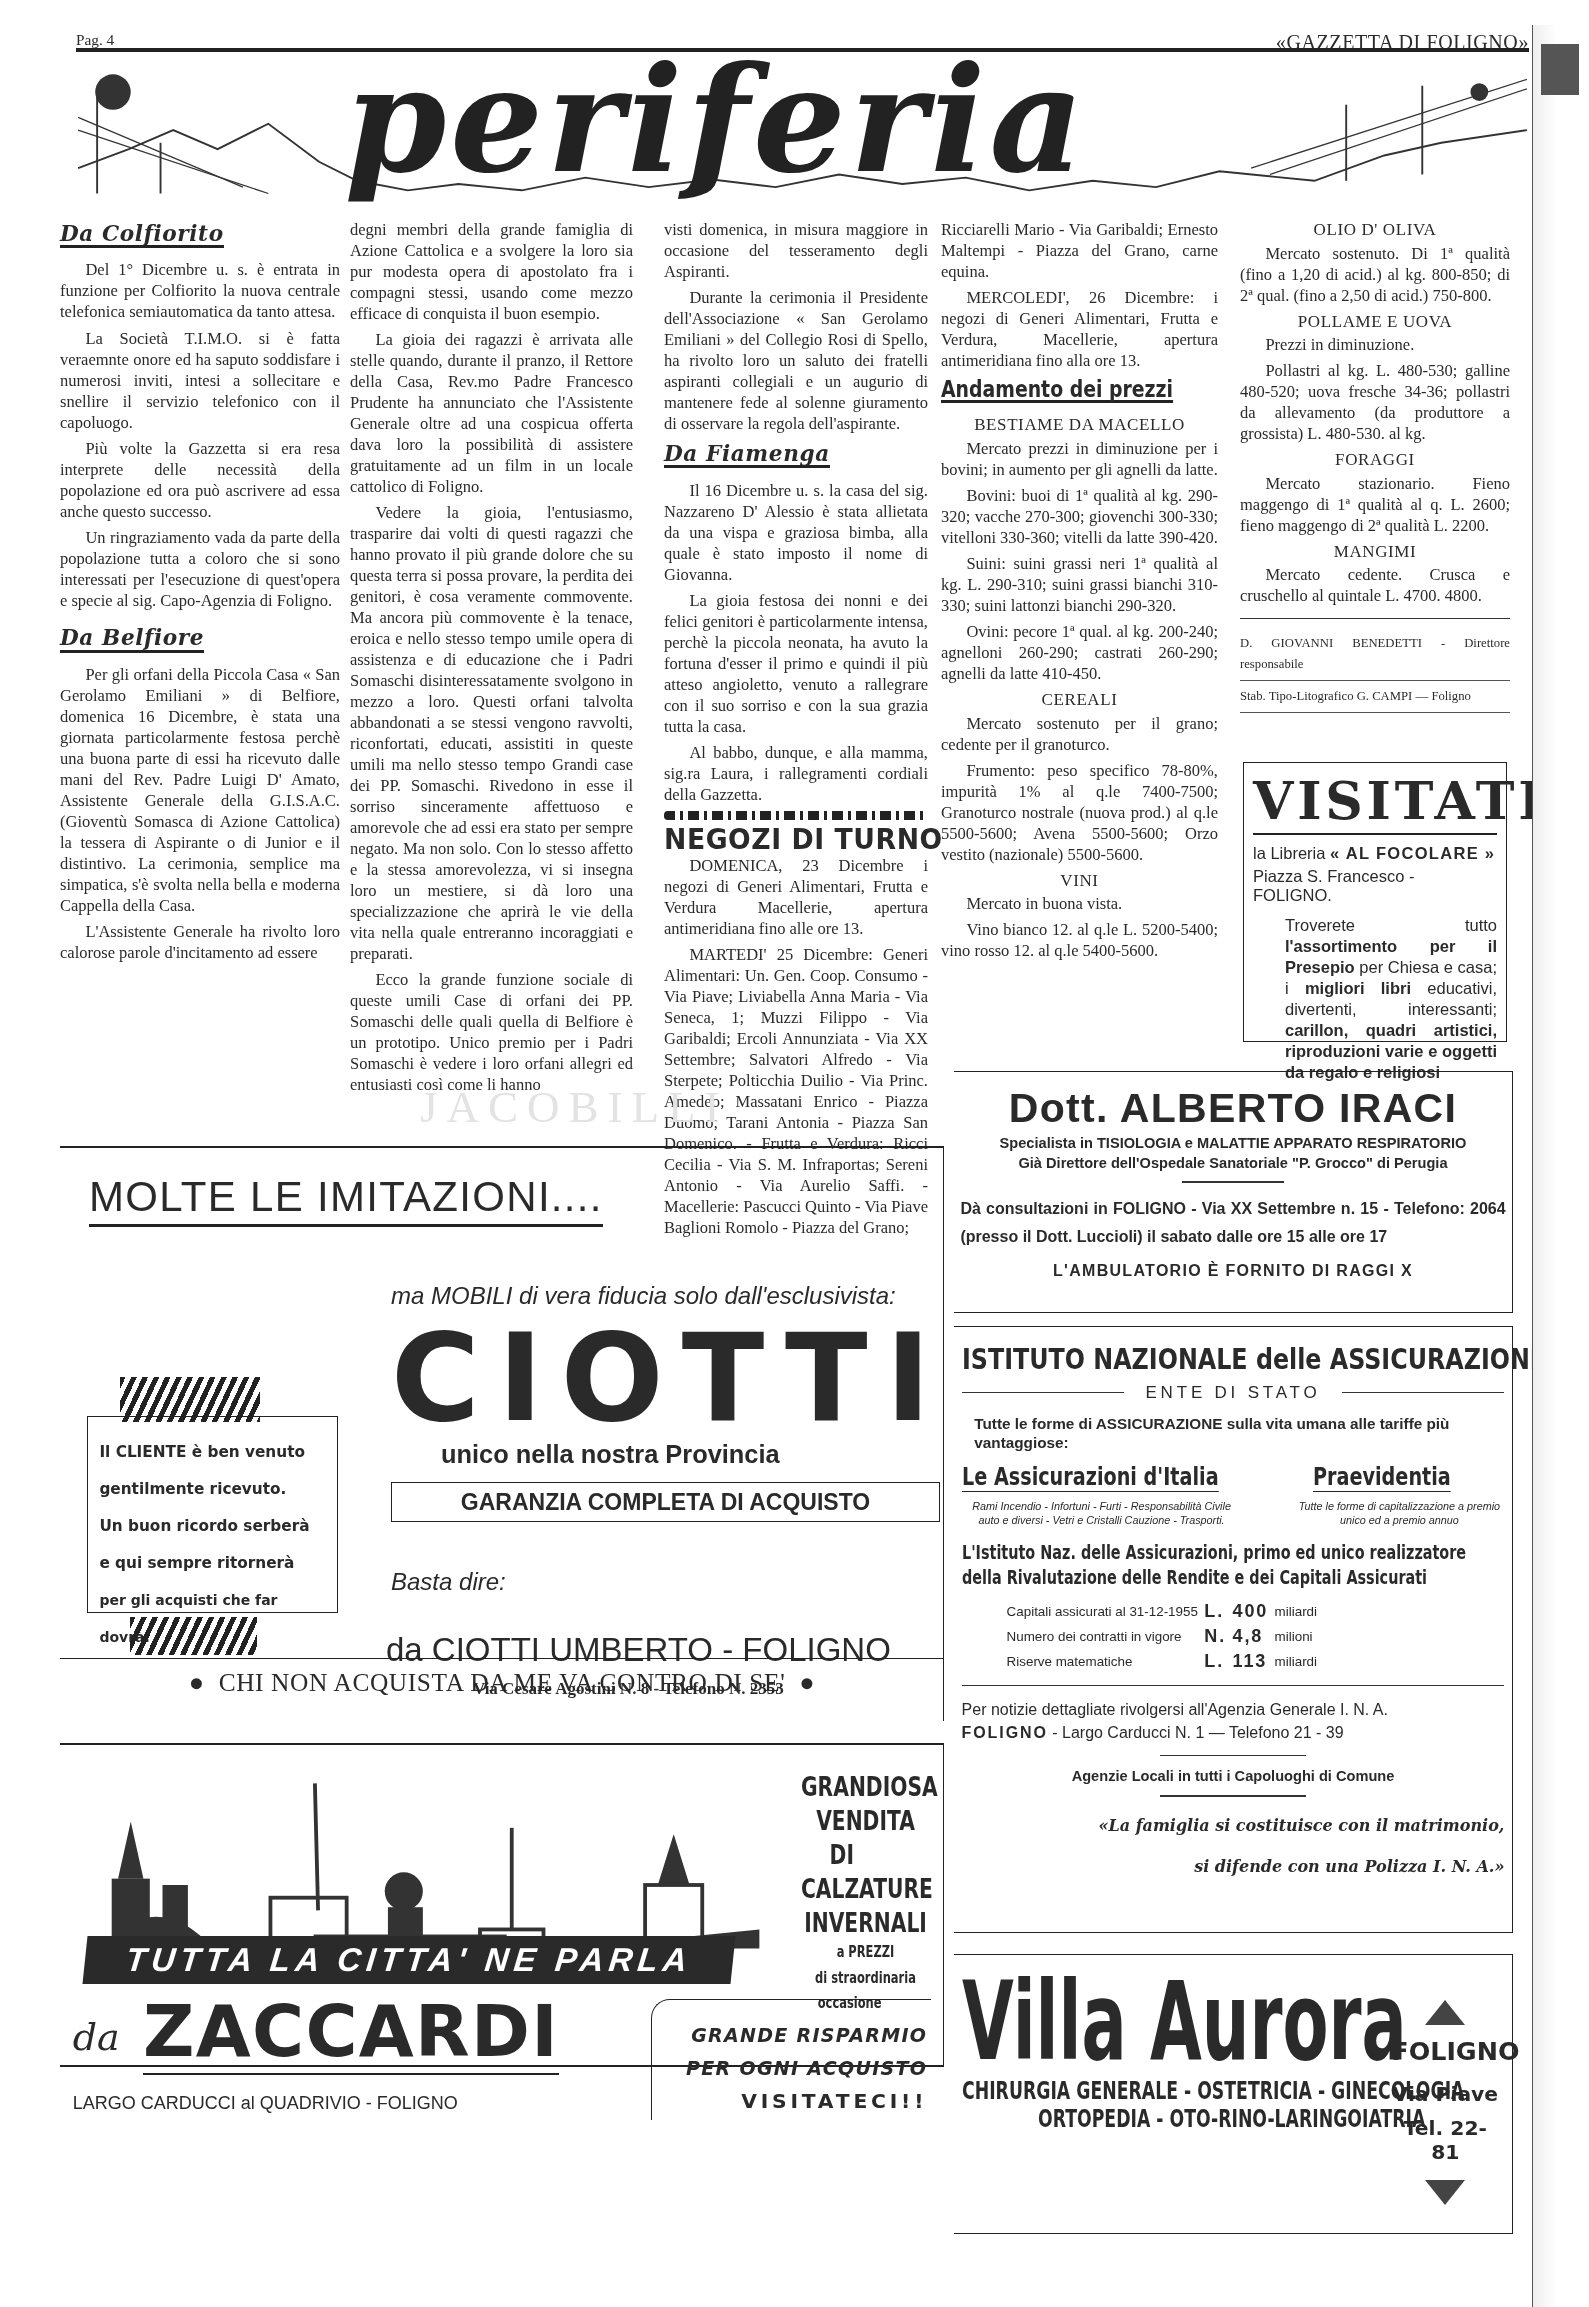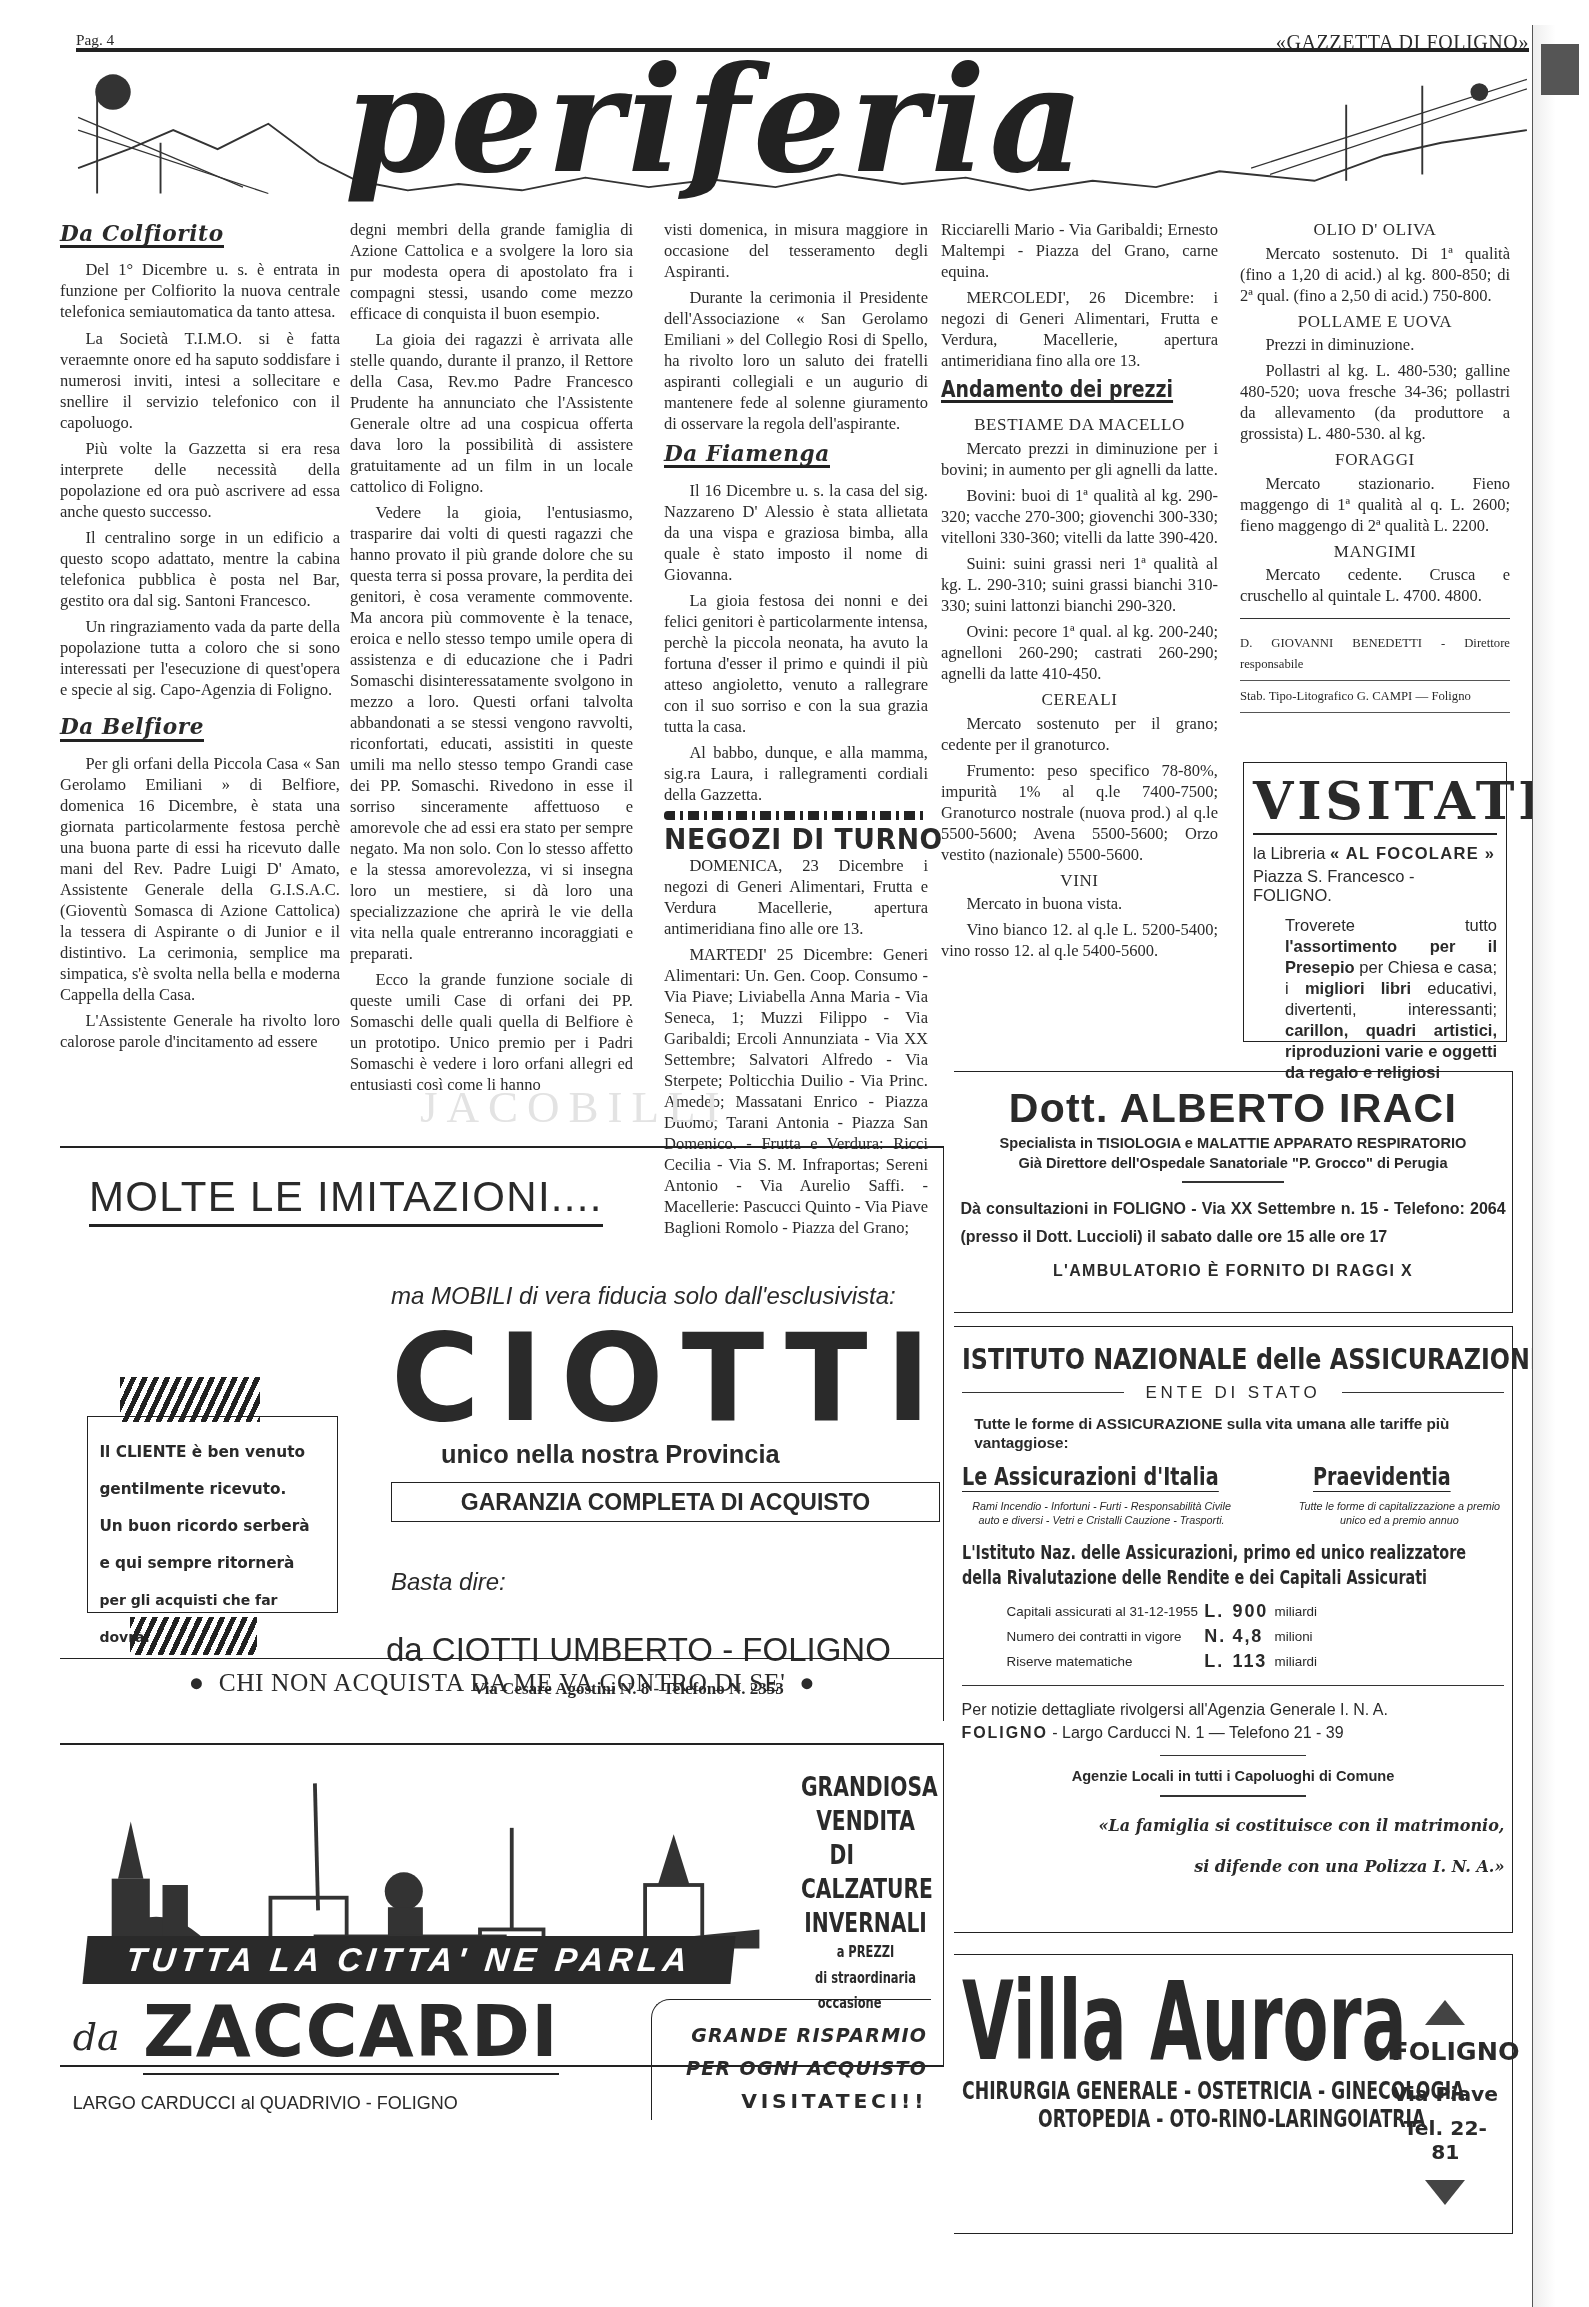--- a/index.html
+++ b/index.html
@@ -120,21 +120,20 @@
     <circle cx="2210" cy="60" r="14" fill="#333"></circle>
     <text x="420" y="185" font-family="DejaVu Serif, serif" font-style="italic" font-weight="bold" font-size="230" fill="#222" letter-spacing="6">periferia</text>
   </svg>
 </div>
 
 <div class="abs body-text" id="c1">
   <div class="hd">Da Colfiorito</div>
   <p>Del 1° Dicembre u. s. è entrata in funzione per Colfiorito la nuova centrale telefonica semiautomatica da tanto attesa.</p>
   <p>La Società T.I.M.O. si è fatta veraemnte onore ed ha saputo soddisfare i numerosi inviti, intesi a sollecitare e snellire il servizio telefonico con il capoluogo.</p>
   <p>Più volte la Gazzetta si era resa interprete delle necessità della popolazione ed ora può ascrivere ad essa anche questo successo.</p>
-  <p>Il centralino sorge in un edificio a questo scopo adattato, mentre la cabina telefonica pubblica è posta nel Bar, gestito ora dal sig. Santoni Francesco.</p>
   <p>Un ringraziamento vada da parte della popolazione tutta a coloro che si sono interessati per l'esecuzione di quest'opera e specie al sig. Capo-Agenzia di Foligno.</p>
   <div class="hd" style="margin-top:11.4px">Da Belfiore</div>
   <p>Per gli orfani della Piccola Casa « San Gerolamo Emiliani » di Belfiore, domenica 16 Dicembre, è stata una giornata particolarmente festosa perchè una buona parte di essi ha ricevuto dalle mani del Rev. Padre Luigi D' Amato, Assistente Generale della G.I.S.A.C. (Gioventù Somasca di Azione Cattolica) la tessera di Aspirante o di Junior e il distintivo. La cerimonia, semplice ma simpatica, s'è svolta nella bella e moderna Cappella della Casa.</p>
   <p>L'Assistente Generale ha rivolto loro calorose parole d'incitamento ad essere</p>
 </div>
 
 <div class="abs body-text" id="c2">
   <p style="text-indent:0">degni membri della grande famiglia di Azione Cattolica e a svolgere la loro sia pur modesta opera di apostolato fra i compagni stessi, usando come mezzo efficace di conquista il buon esempio.</p>
   <p>La gioia dei ragazzi è arrivata alle stelle quando, durante il pranzo, il Rettore della Casa, Rev.mo Padre Francesco Prudente ha annunciato che l'Assistente Generale oltre ad una cospicua offerta dava loro la possibilità di assistere gratuitamente ad un film in un locale cattolico di Foligno.</p>
   <p>Vedere la gioia, l'entusiasmo, trasparire dai volti di questi ragazzi che hanno provato il più grande dolore che su questa terra si possa provare, la perdita dei genitori, è cosa veramente commovente. Ma ancora più commovente è la tenace, eroica e nello stesso tempo umile opera di assistenza e di educazione che i Padri Somaschi disinteressatamente svolgono in mezzo a loro. Questi orfani talvolta abbandonati a se stessi vengono ravvolti, riconfortati, educati, assistiti in queste umili ma nello stesso tempo Grandi case dei PP. Somaschi. Rivedono in esse il sorriso sinceramente affettuoso e amorevole che ad essi era stato per sempre negato. Ma non solo. Con lo stesso affetto e la stessa amorevolezza, vi si insegna loro un mestiere, si dà loro una specializzazione che aprirà le vie della vita nella quale entreranno incoraggiati e preparati.</p>
@@ -225,21 +224,21 @@
       <div class="co">Praevidentia</div>
       <div class="it">Tutte le forme di capitalizzazione a premio unico ed a premio annuo</div>
     </div>
   </div>
   <div class="big2" style="white-space:normal;width:750px">L'Istituto Naz. delle Assicurazioni, primo ed unico realizzatore della Rivalutazione delle Rendite e dei Capitali Assicurati</div>
   <table>
     <tbody id="ina-stats">
         <tr>
           <td>Capitali assicurati al 31-12-1955</td>
           <td class="v">L.</td>
-          <td class="v">900</td>
+          <td class="v">400</td>
           <td>miliardi</td>
         </tr>
         <tr>
           <td>Numero dei contratti in vigore</td>
           <td class="v">N.</td>
           <td class="v">4,8</td>
           <td>milioni</td>
         </tr>
         <tr>
           <td>Riserve matematiche</td>

